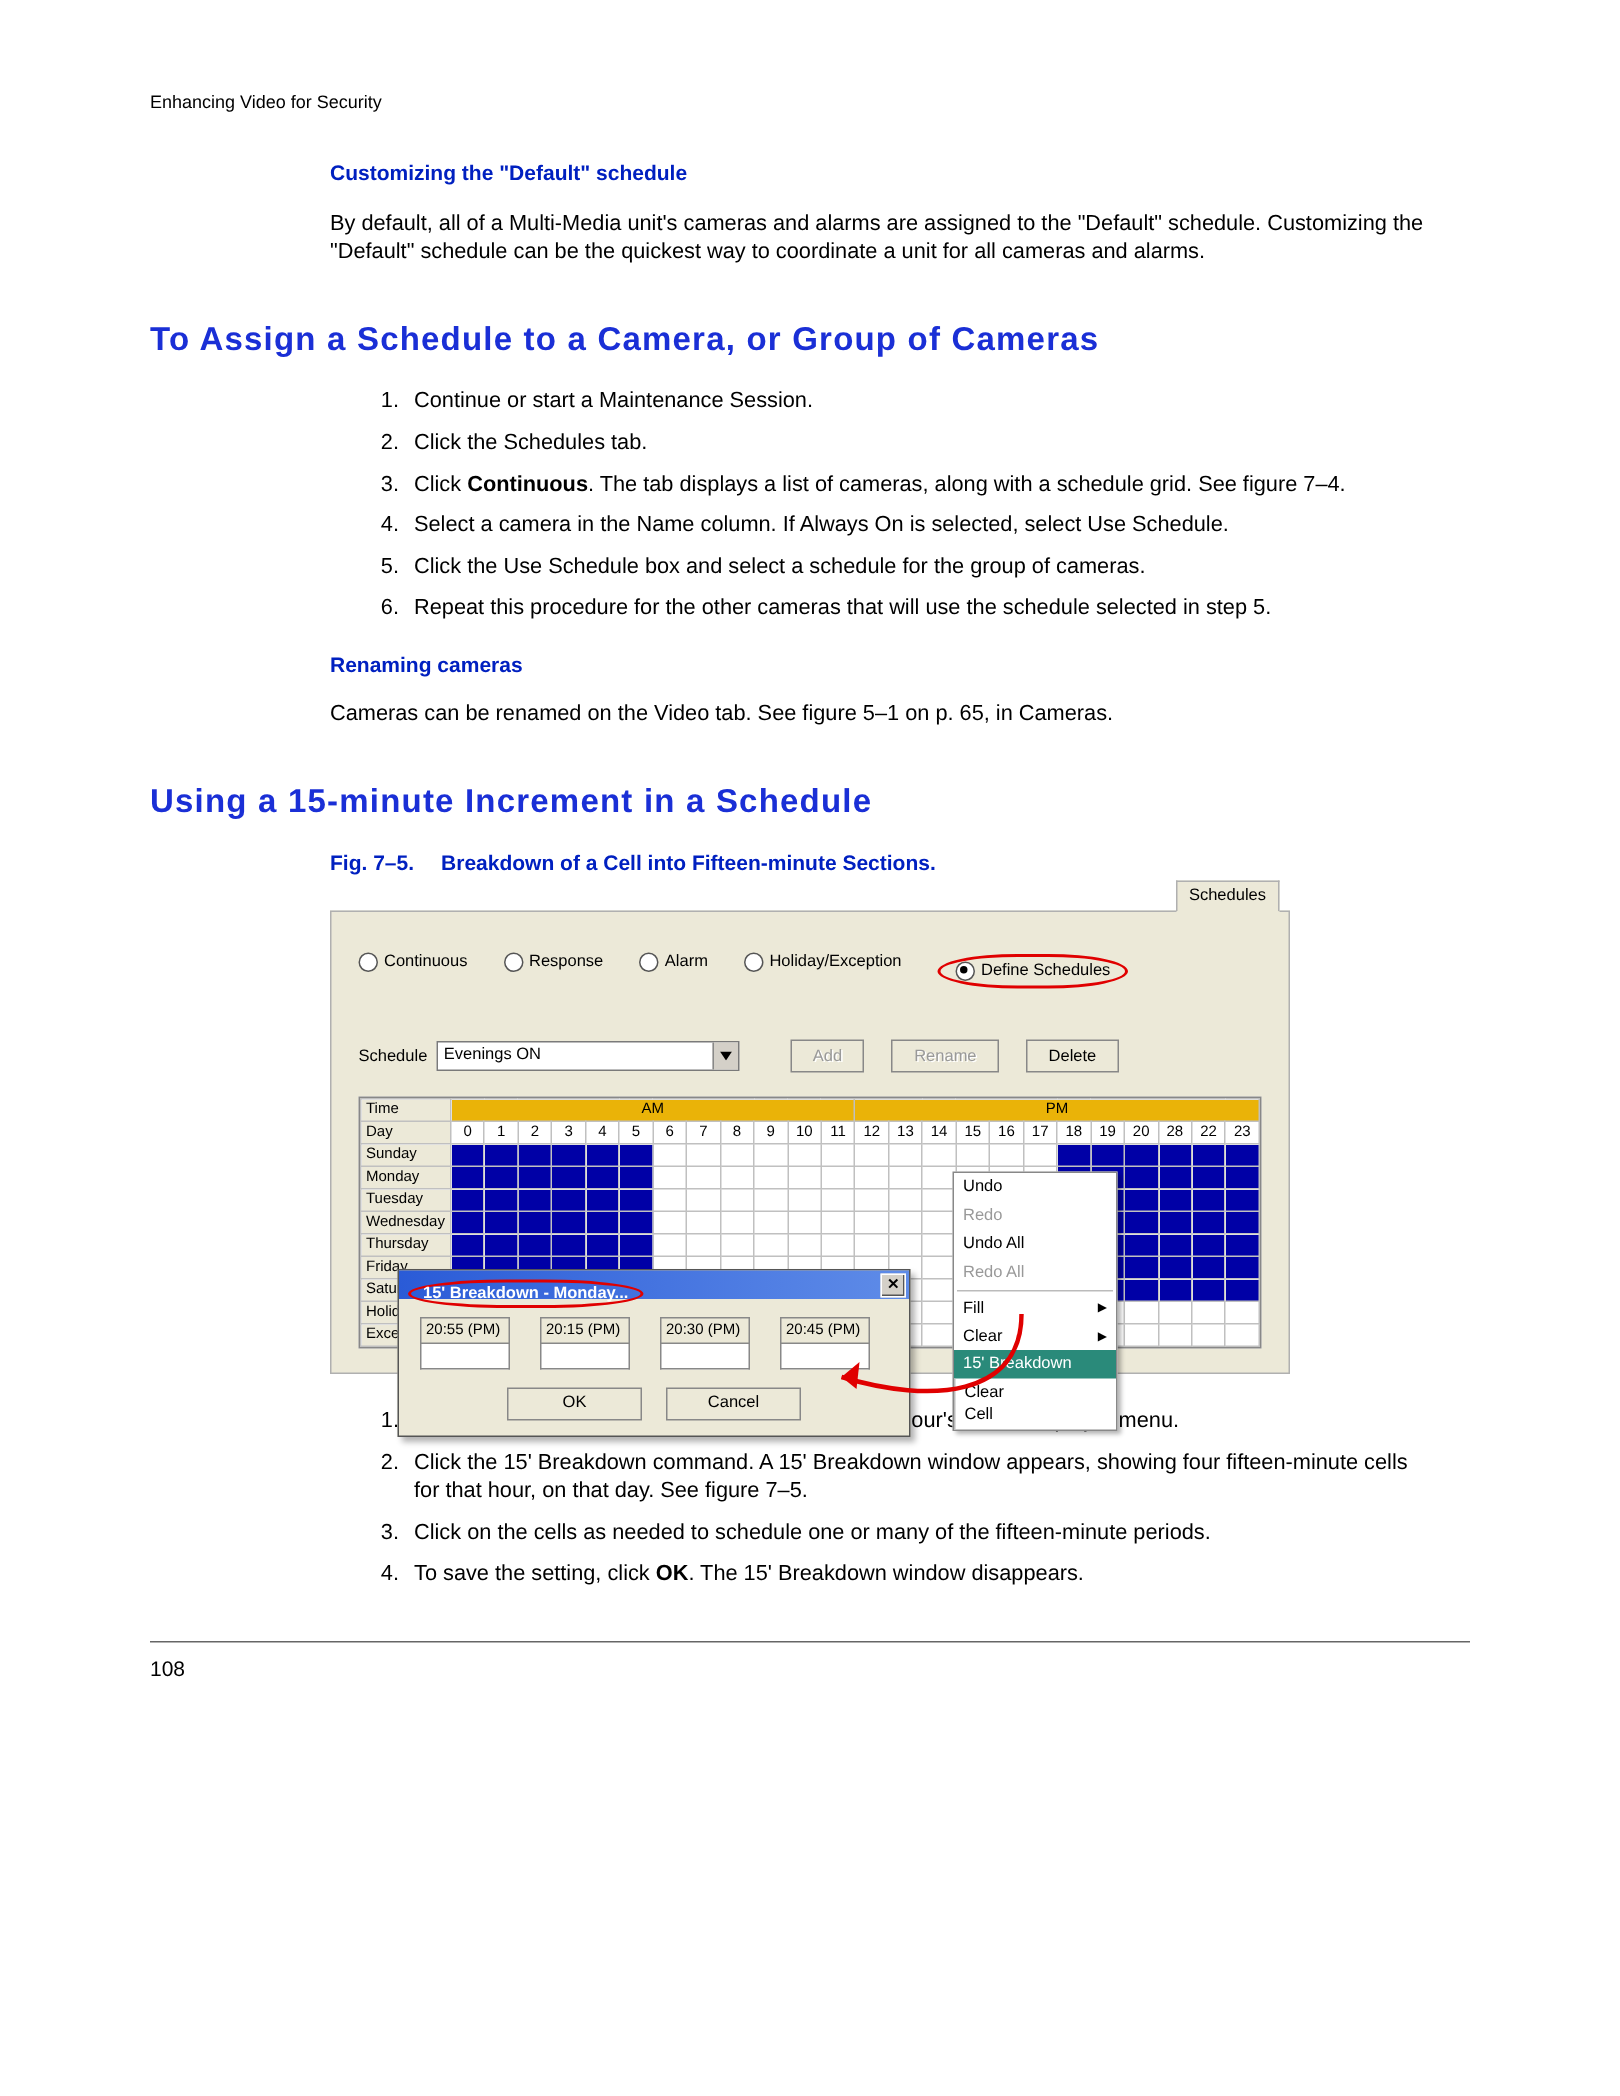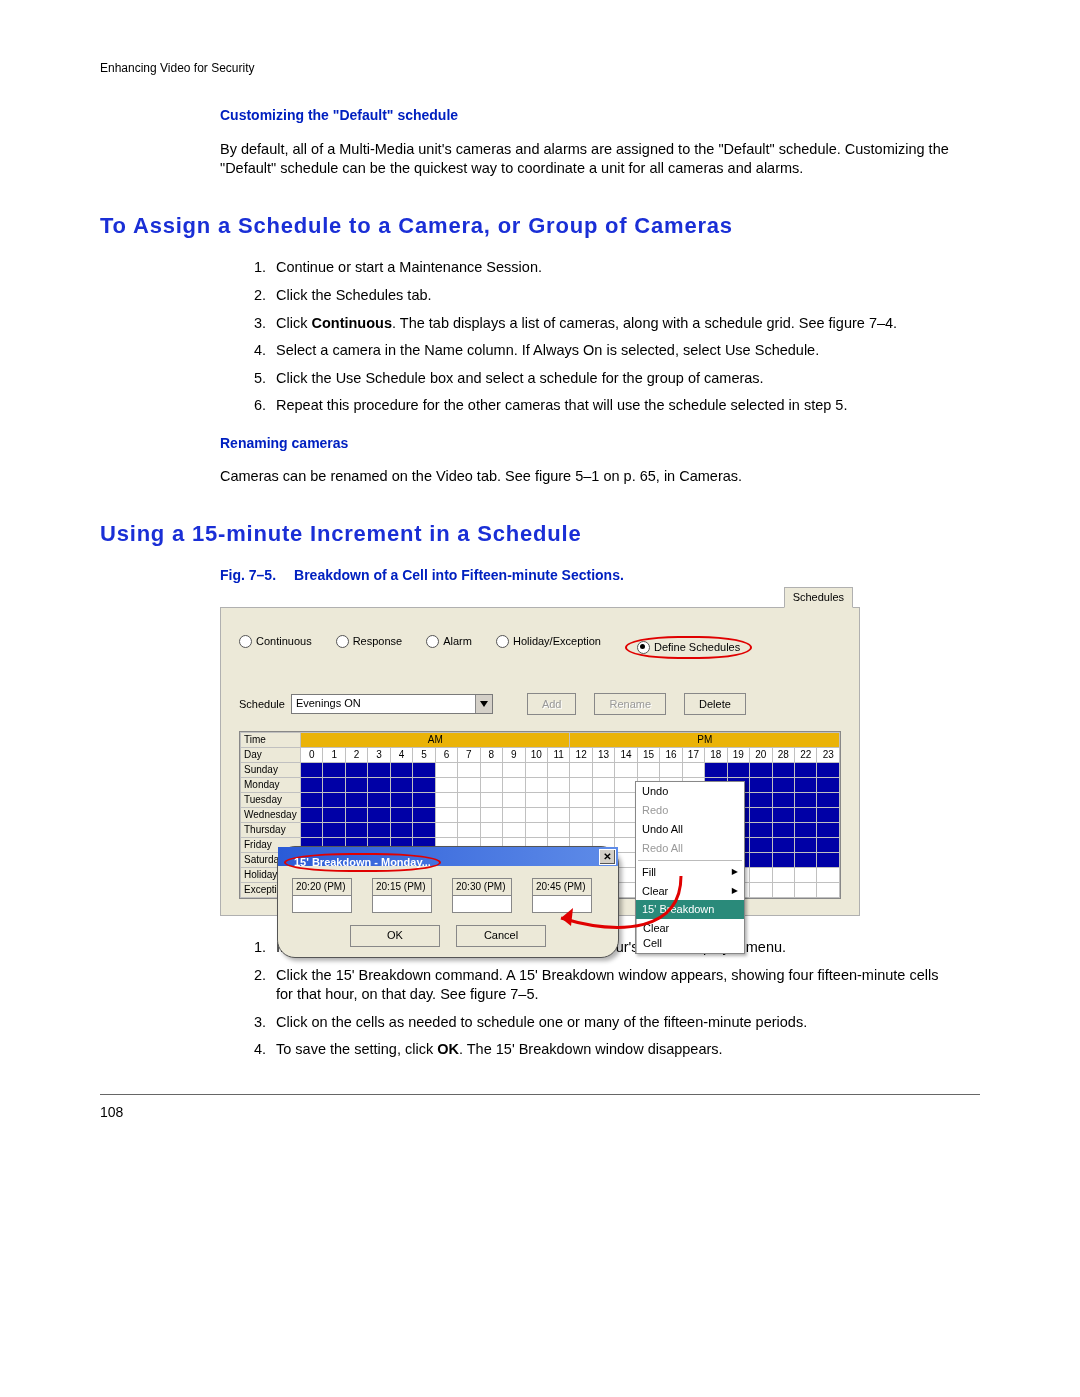--- a/index.html
+++ b/index.html
@@ -583,31 +583,31 @@
             </div>
         </div>
         <div style="width:52px; border-left:1px solid #bbb;">
           <div class="mi">
               <span>Clear Cell</span>
             </div>
         </div>
       </div>
     </div>
 
-    <div class="breakdown-dlg" style="top:238px; left:56px;border-radius:18px;">
+    <div class="breakdown-dlg" style="top:238px; left:44px;">
       <div class="titlebar">
         <span class="ellipse-red" style="padding:0 8px; border-width:2px;">
           <span>15' Breakdown - Monday...</span>
         </span>
         <span class="closebox">✕</span>
       </div>
       <div class="breakdown-body">
         <div class="qcells">
           <div class="qcell">
-              <div class="lbl">20:20 (PM)</div>
+              <div class="lbl">20:55 (PM)</div>
               <div class="box"></div>
             </div>
           <div class="qcell">
               <div class="lbl">20:15 (PM)</div>
               <div class="box"></div>
             </div>
           <div class="qcell">
               <div class="lbl">20:30 (PM)</div>
               <div class="box"></div>
             </div>

